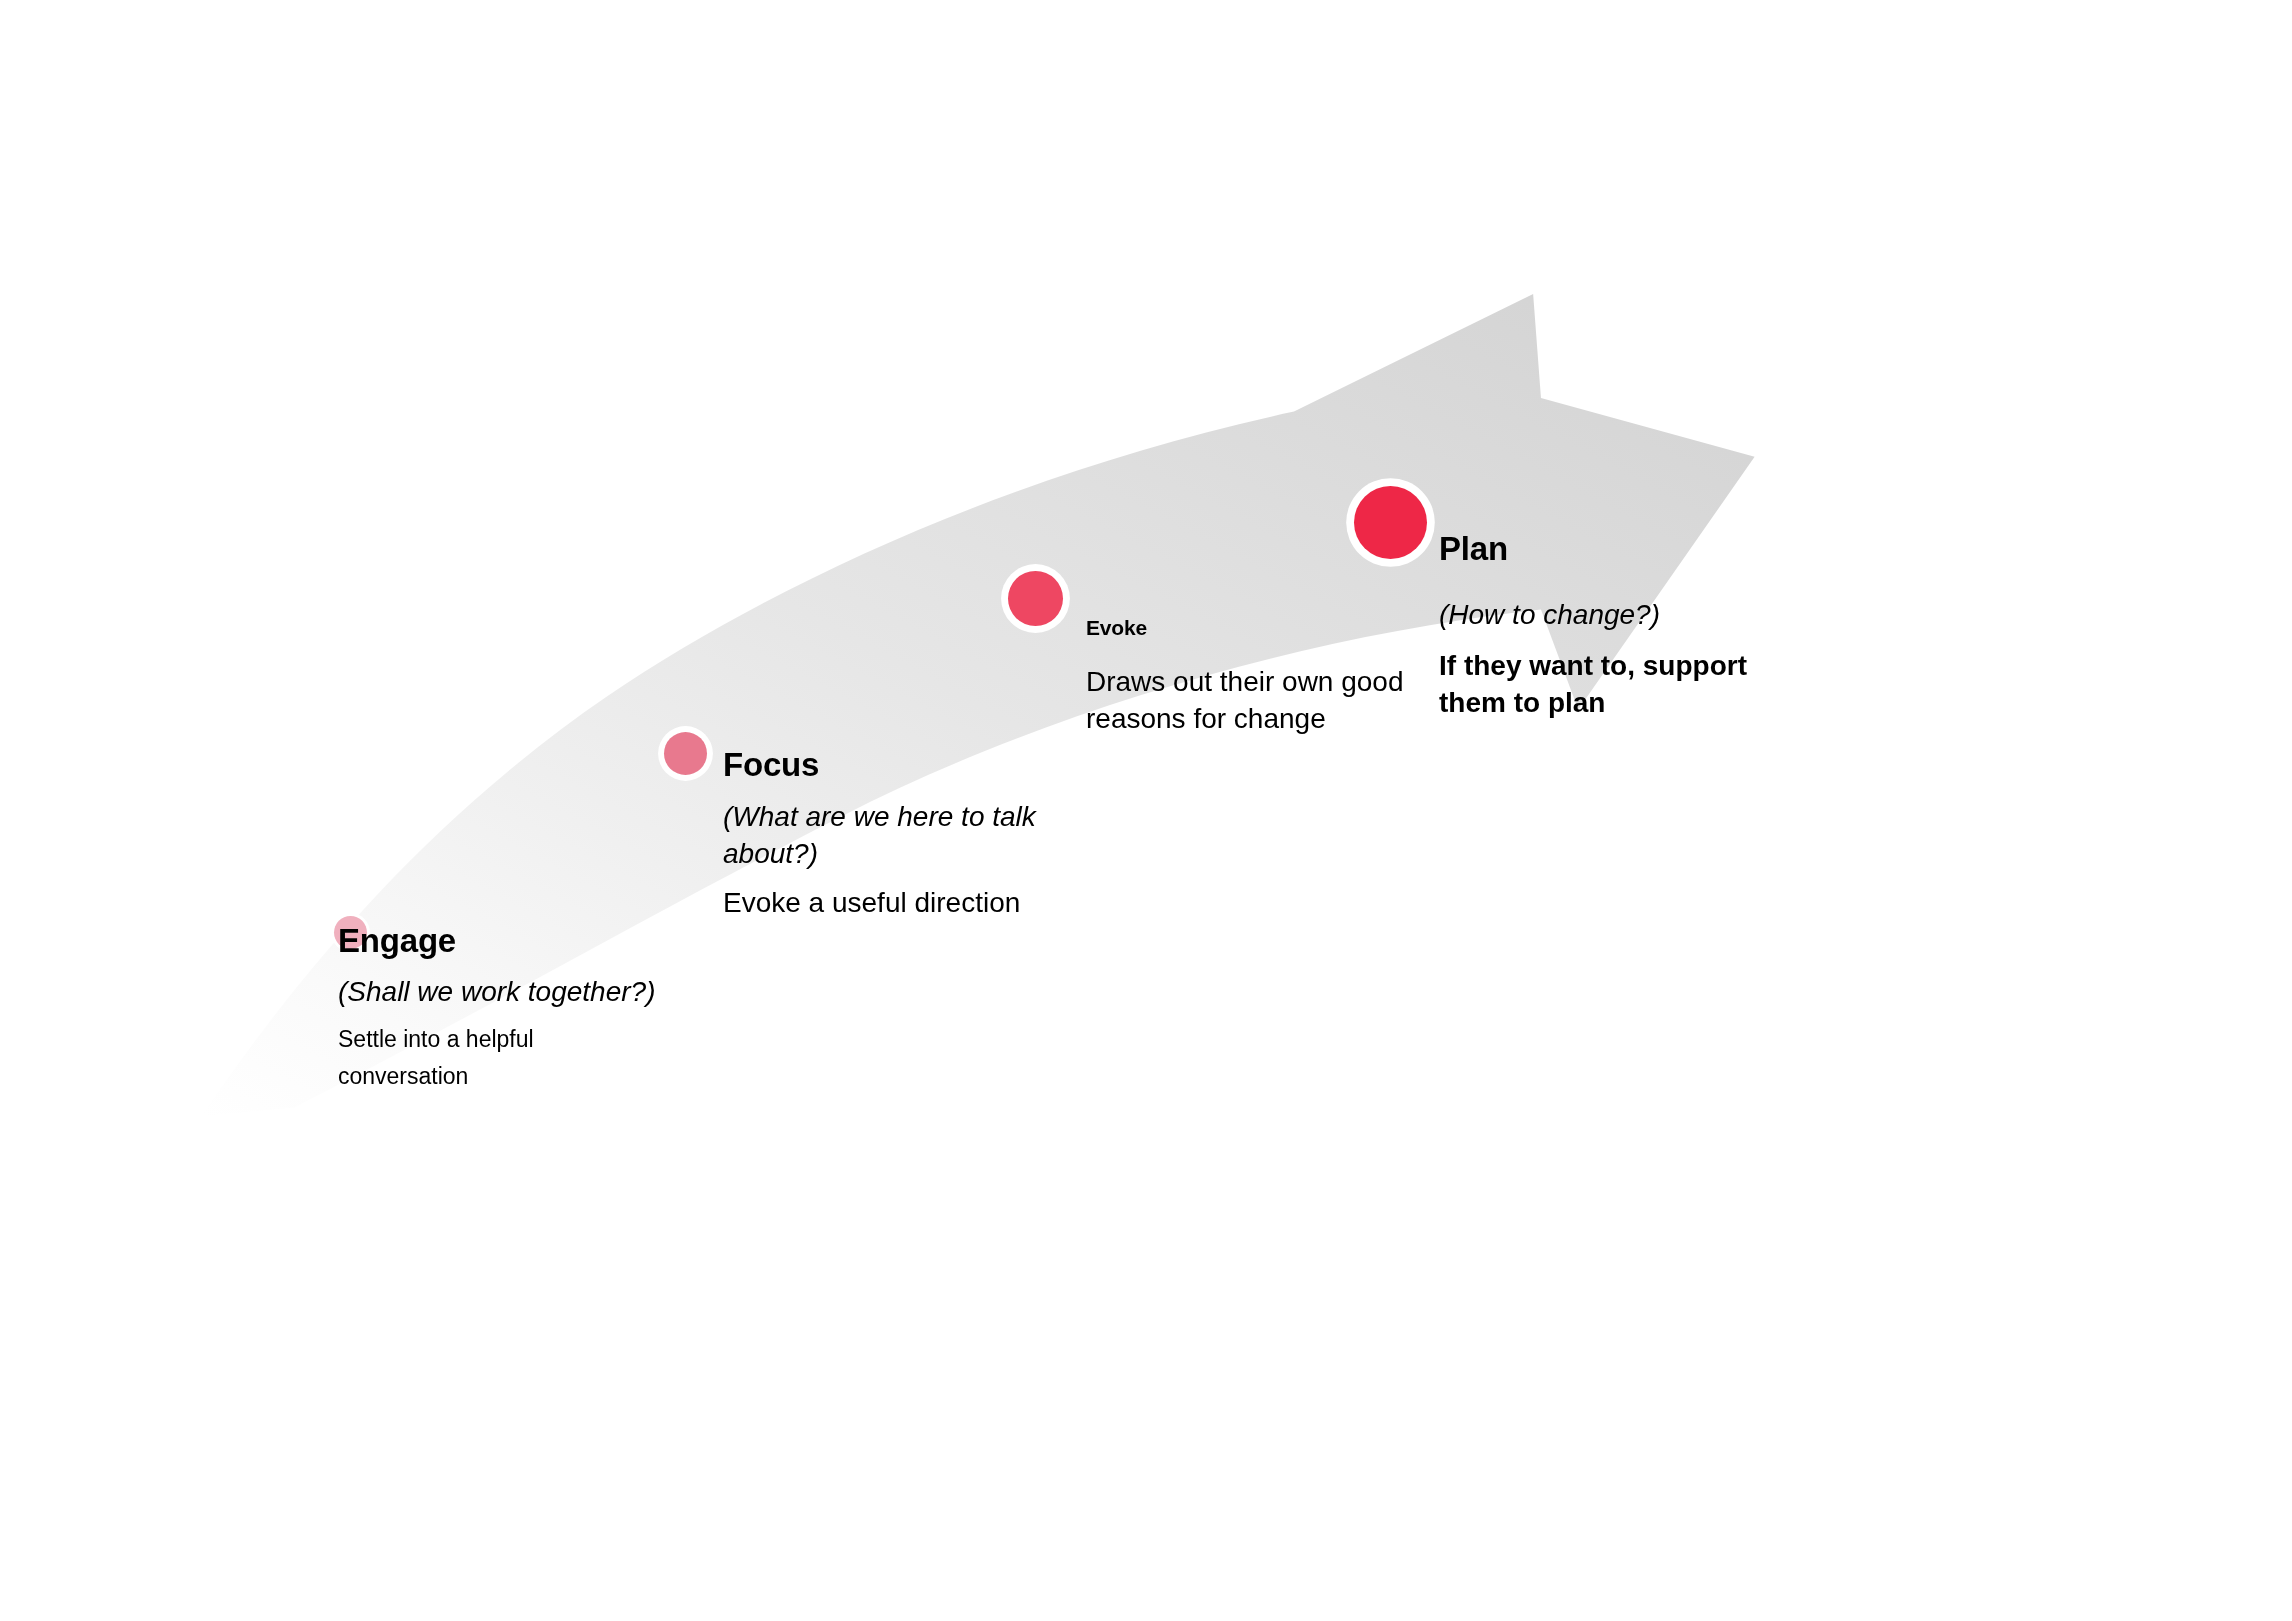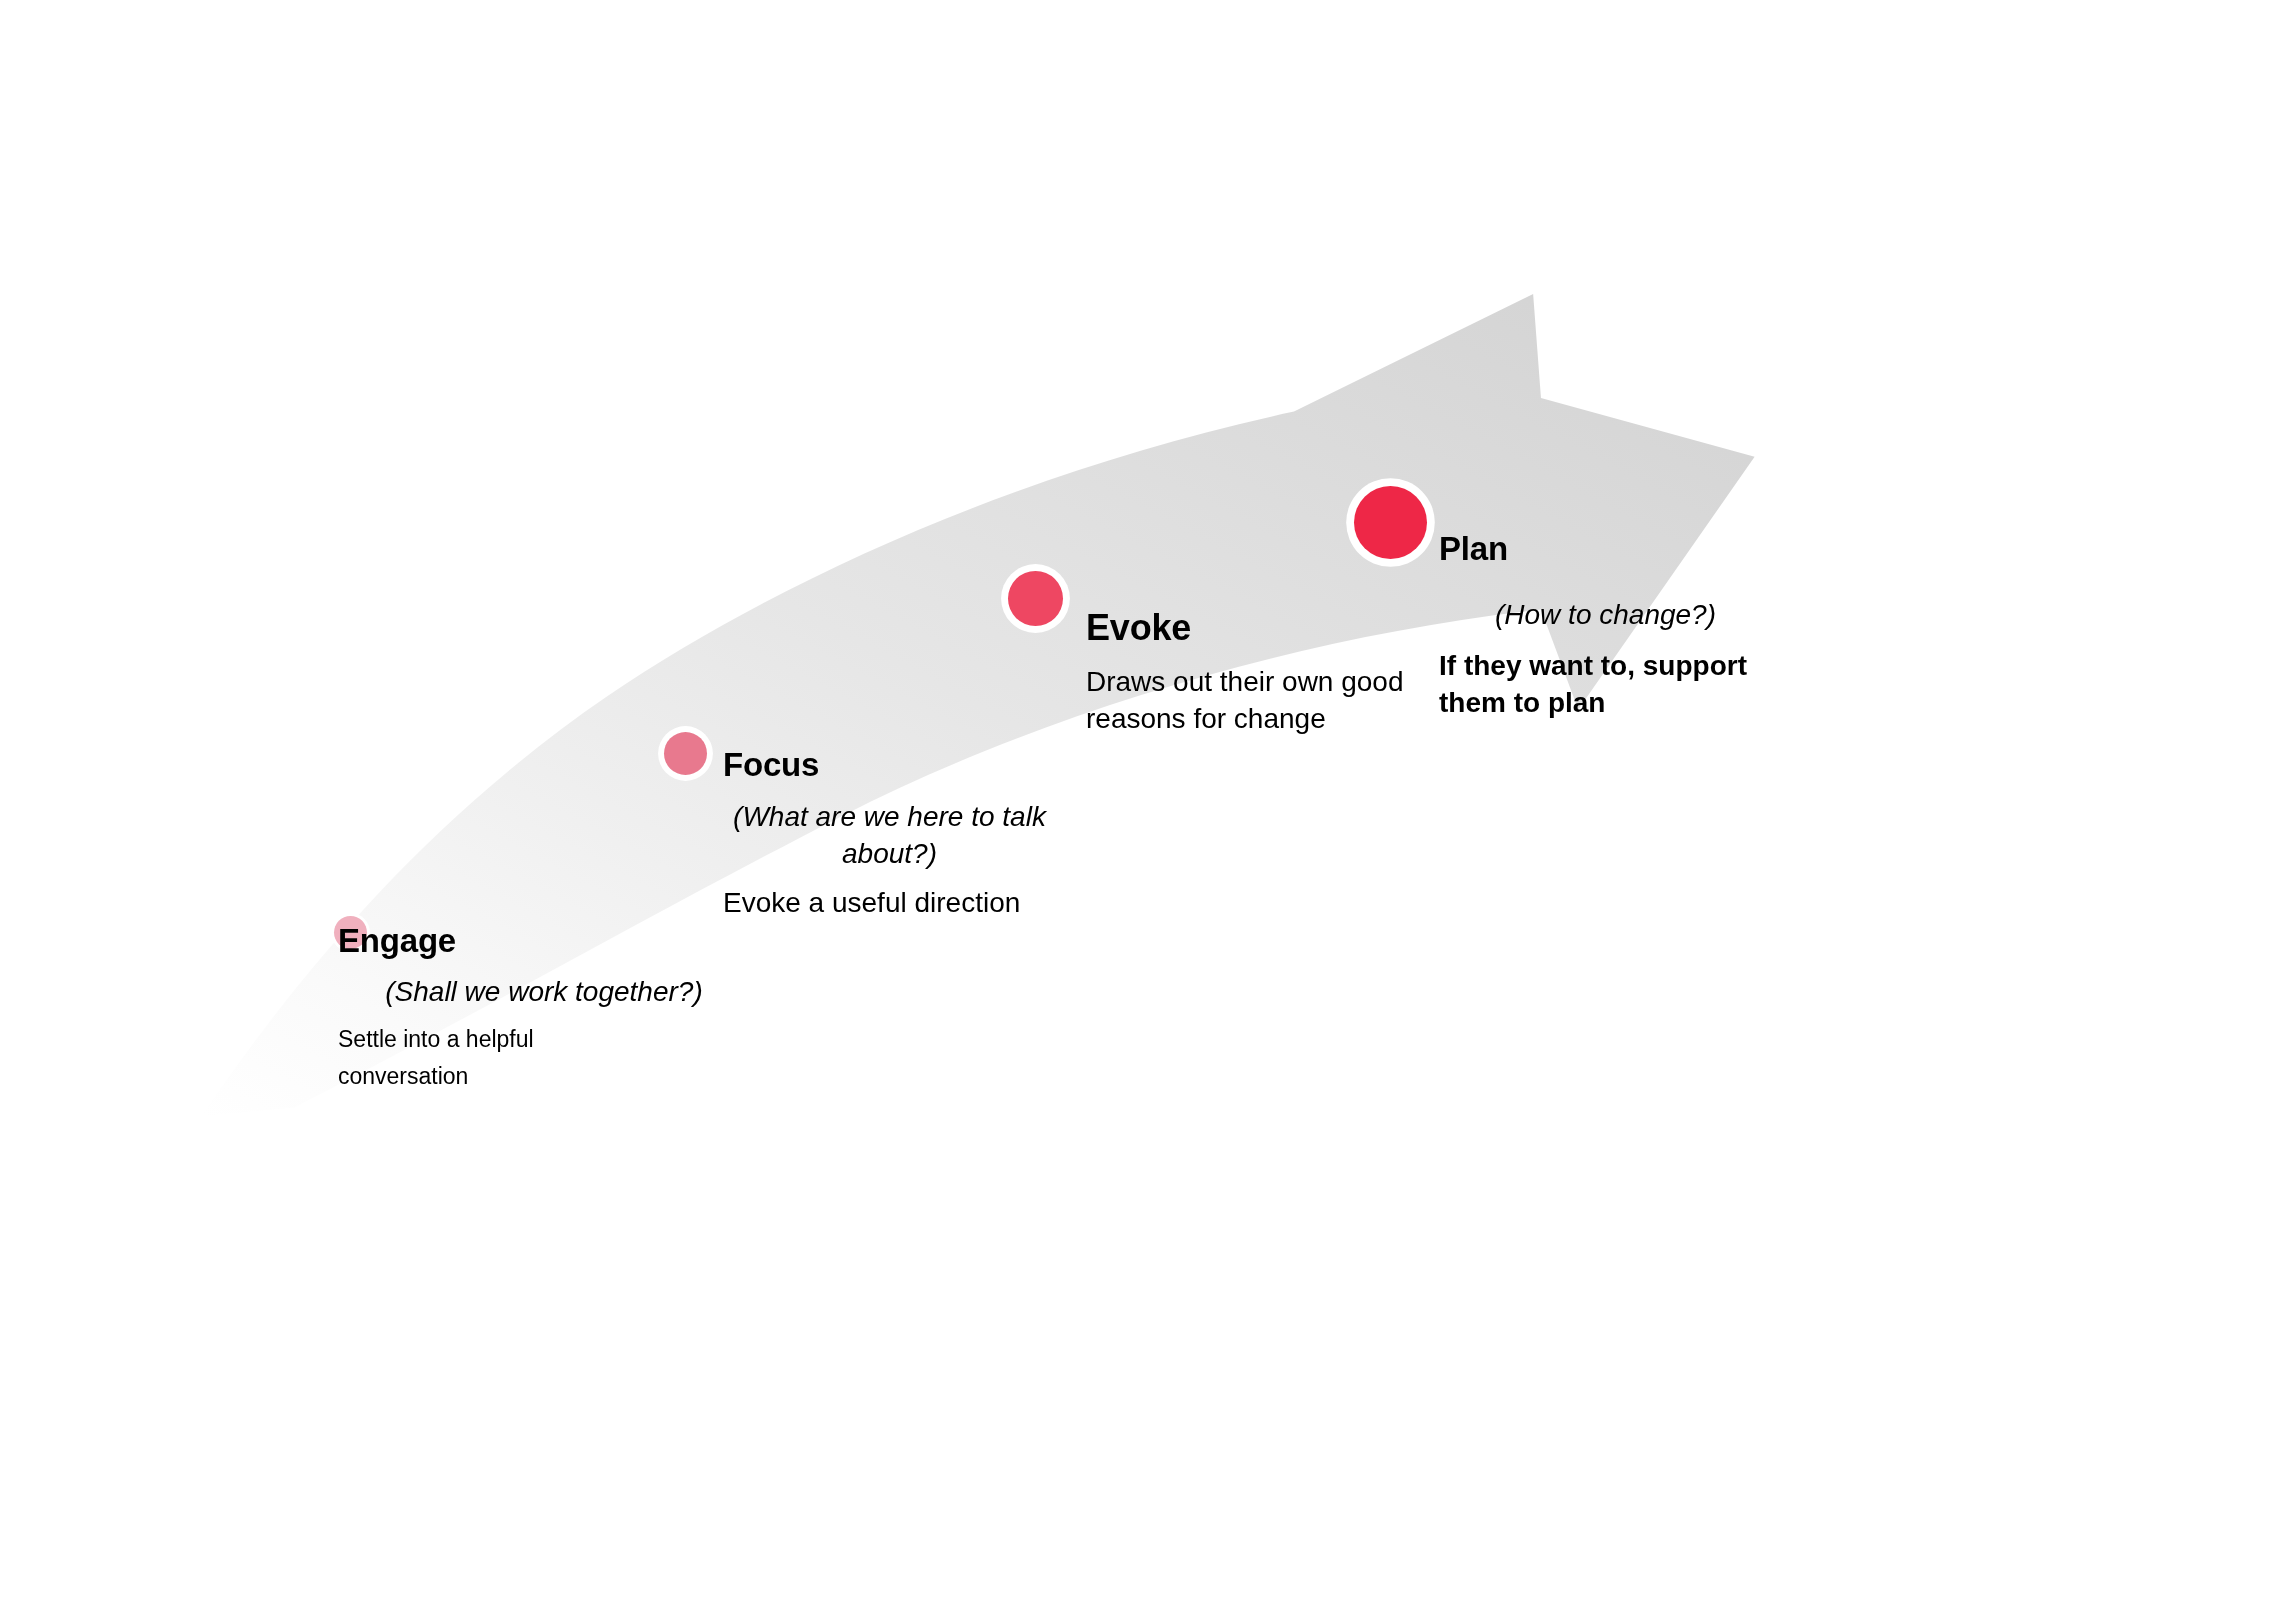--- a/index.html
+++ b/index.html
@@ -33,21 +33,20 @@
   }
   .stage-title {
     font-weight: bold;
     color: #000000;
     letter-spacing: -0.2px;
     white-space: nowrap;
   }
   .stage-question {
     font-style: italic;
     color: #000000;
-    text-align: center;
   }
   .stage-desc {
     color: #000000;
   }
   
   #block-engage {
     left: 338px;
     top: 921px;
     width: 412px;
   }
@@ -87,21 +86,21 @@
     font-size: 28px;
     line-height: 37px;
   }
   
   #block-evoke {
     left: 1086px;
     top: 608px;
     width: 353px;
   }
   #block-evoke .stage-title {
-    font-size: 36px;
+    font-size: 21px;
     line-height: 39px;
     margin-bottom: 15.7px;
   }
   #block-evoke .stage-question {
     font-size: 28px;
     line-height: 37px;
     margin-bottom: 13.7px;
     width: 323px;
   }
   #block-evoke .stage-desc {

